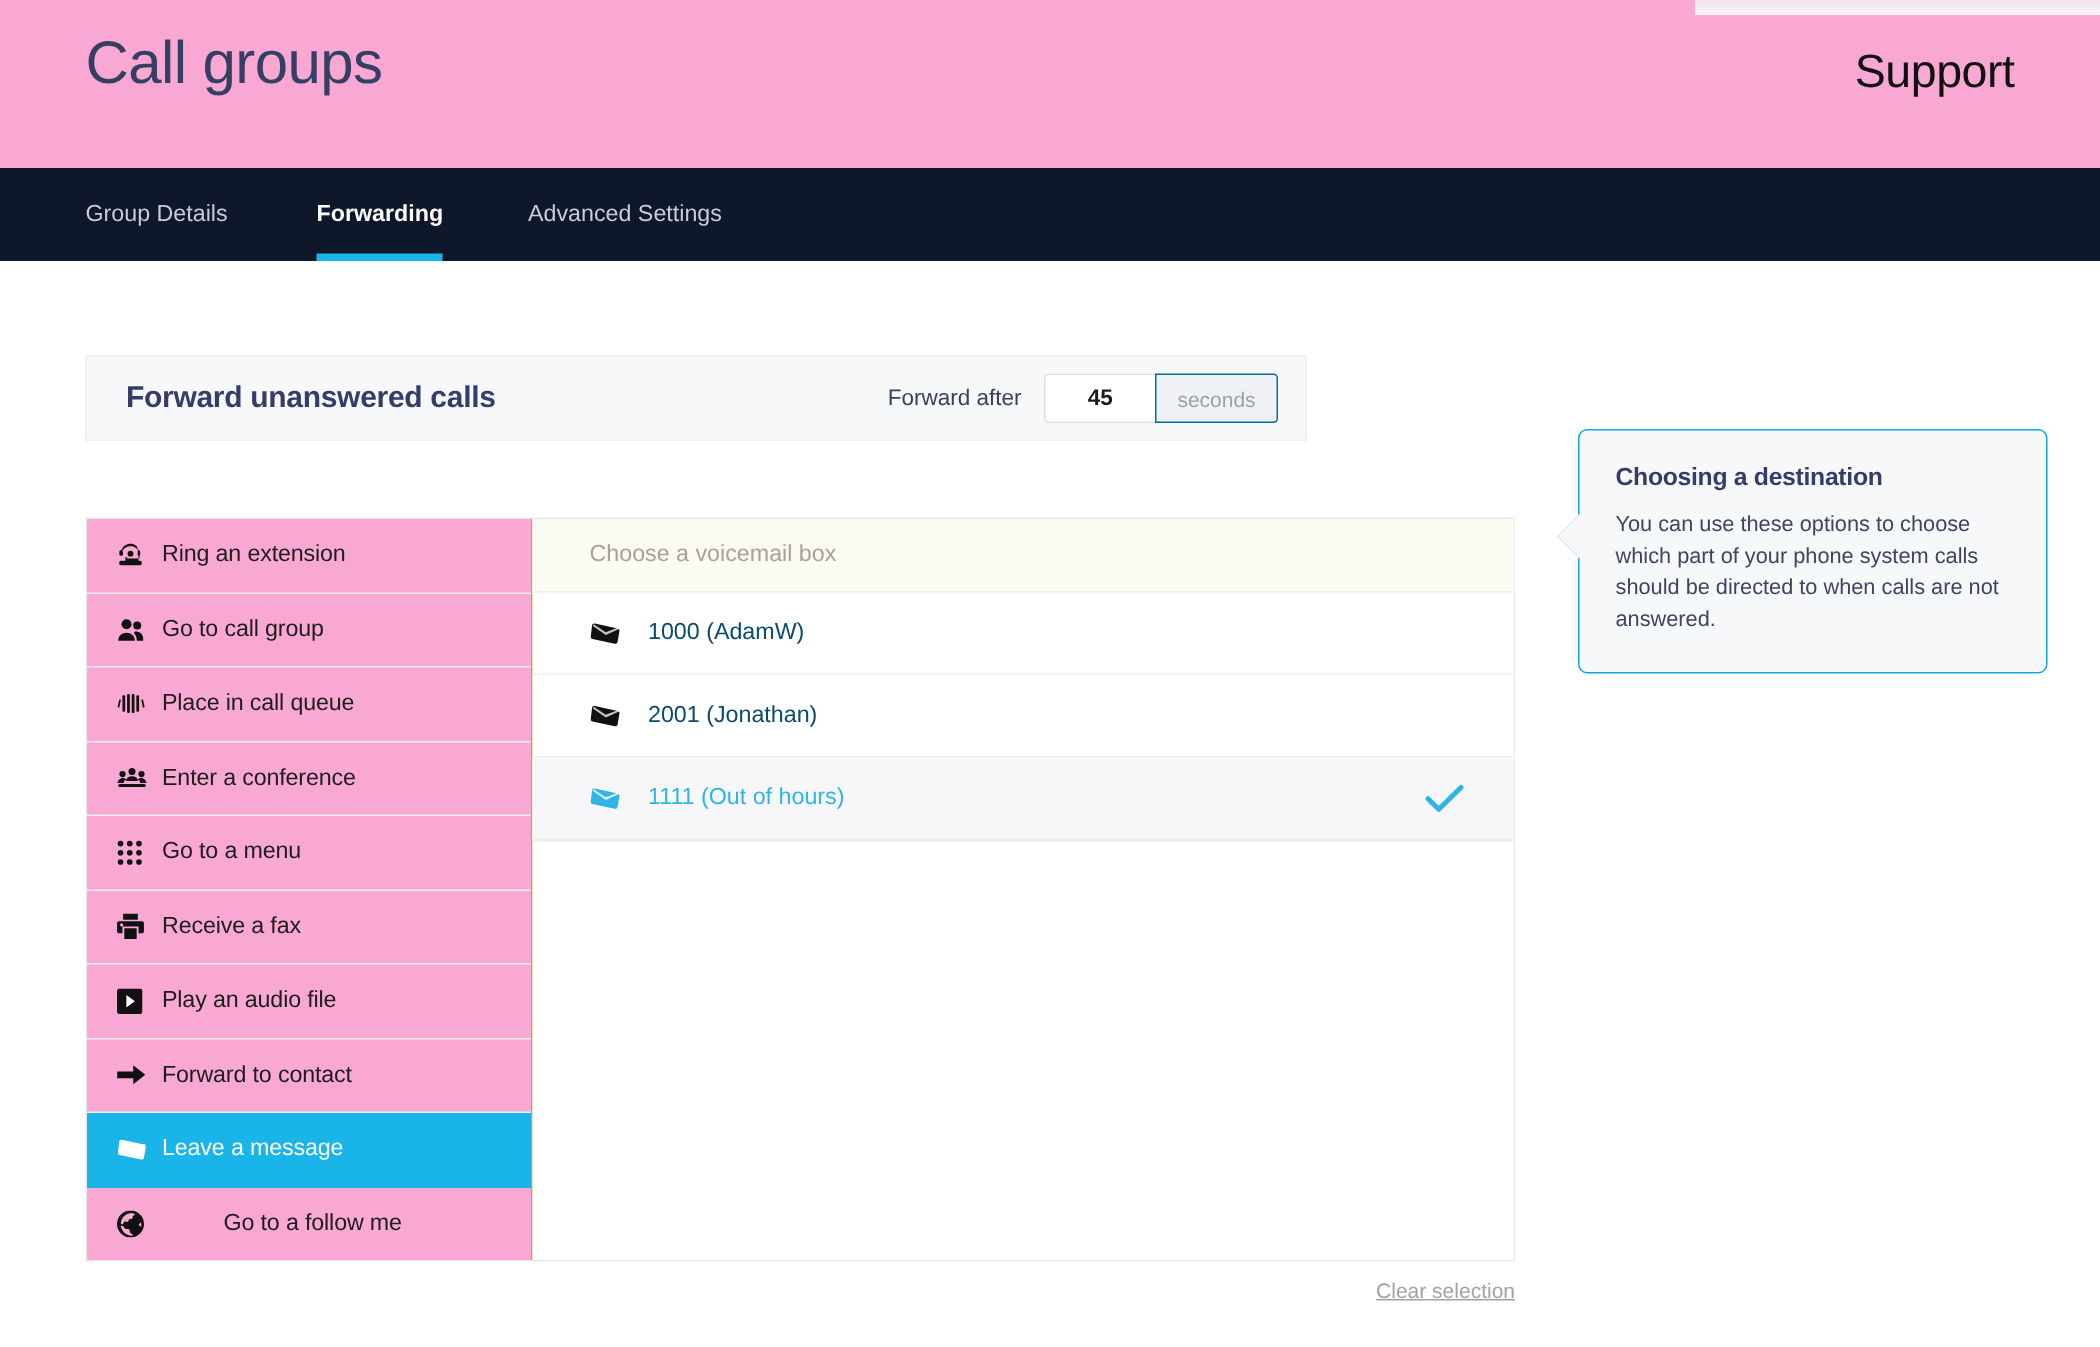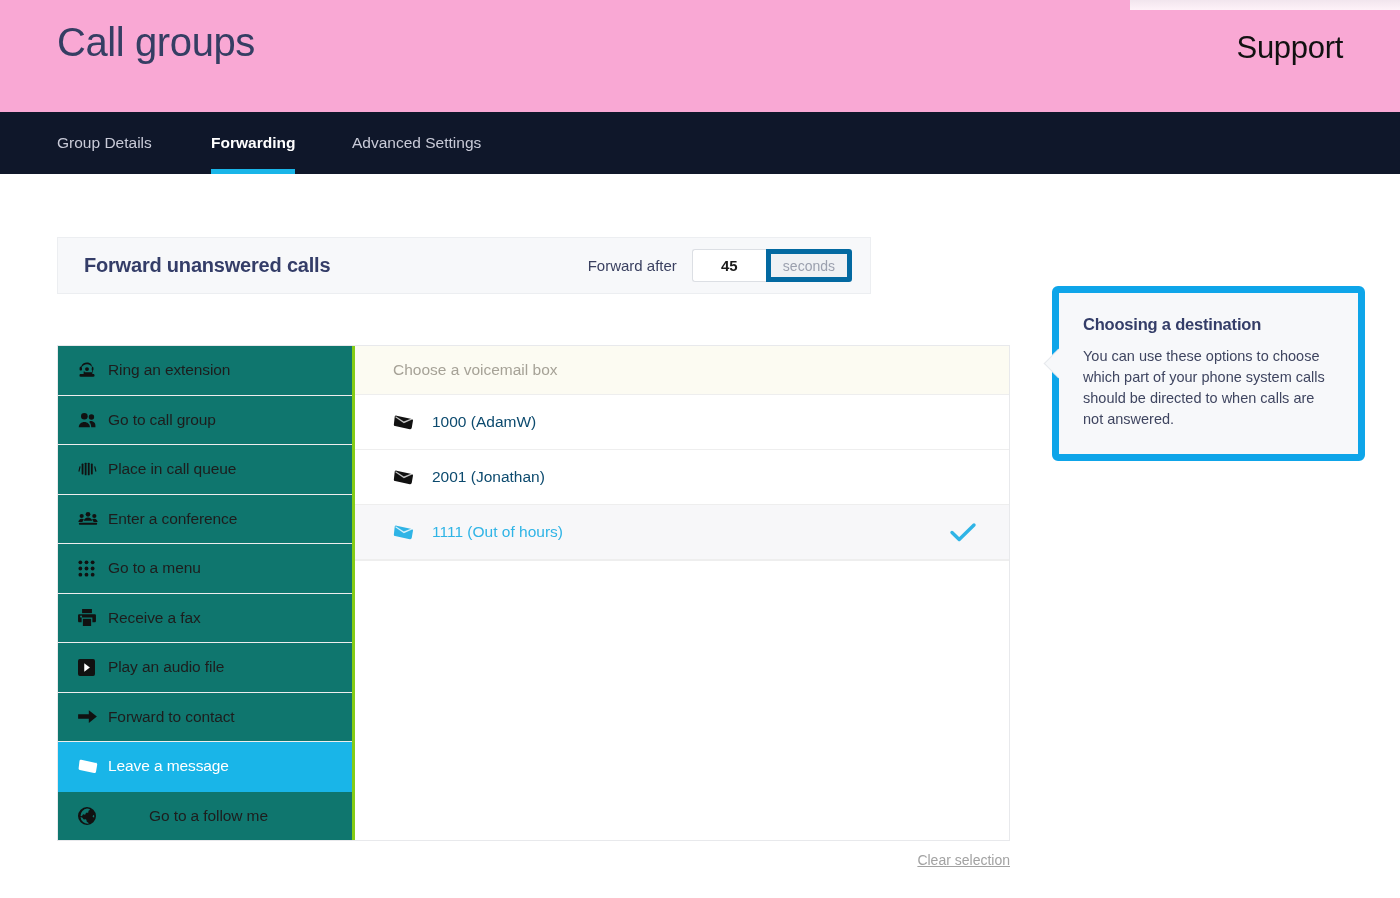--- a/index.html
+++ b/index.html
@@ -76,34 +76,34 @@
   .seconds-input {
     width:74px; height:33px; background:#ffffff;
     border:1px solid #dcdfe4; border-right:none;
     border-radius:3px 0 0 3px;
     font-family:"Liberation Sans", sans-serif;
     font-size:15px; font-weight:700; color:#1b1b1b;
     text-align:center; padding:0; outline:none;
   }
   .seconds-addon {
     height:33px; min-width:82px; padding:0 12px;
-    background:#eff1f4; border:5px solid #0369a1;
+    background:#eff1f4; border:1px solid #0369a1;
     border-radius:0 3px 3px 0;
     display:flex; align-items:center; justify-content:center;
     font-size:14px; color:#9ba0ae;
   }
 
   
   .picker {
     position:absolute; left:57px; top:345px; width:953px; height:496px;
     border:1px solid #e8e9ec; background:#ffffff;
     display:flex;
   }
   .dest-list {
-    width:297px; background:#0f766e; border-right:3px solid #84cc16;
+    width:297px; background:#f9a8d4; border-right:1px solid #84cc16;
     flex:0 0 297px;
   }
   .dest-row {
     height:49.5px; display:flex; align-items:center;
     border-bottom:1px solid #eeeeee;
     padding-left:20px; cursor:pointer;
   }
   .dest-row:last-child { border-bottom:none;gap:41px; }
   .dest-row .ico {
     width:26px; height:20px; display:flex; align-items:center;
@@ -139,21 +139,21 @@
     position:absolute; left:57px; top:852px; width:953px;
     text-align:right;
     font-size:14px; color:#a2a2a2; text-decoration:underline;
     cursor:pointer;
   }
   .clear-selection span { cursor:pointer; }
 
   
   .help-tip {
     position:absolute; left:1052px; top:286px; width:313px;
-    background:#f7f8fa; border:7px solid #0ea5e9; border-radius:6px;
+    background:#f7f8fa; border:1px solid #0ea5e9; border-radius:6px;
     padding:22px 24px 24px 24px;
   }
   .help-tip:before {
     content:""; position:absolute; left:-11px; top:60px;
     width:20px; height:20px; background:#f7f8fa;
     border-left:1px solid #e6e8ec; border-bottom:1px solid #e6e8ec;
     transform:rotate(45deg);
   }
   .help-title {
     font-size:16.5px; font-weight:700; color:#343d68; margin-bottom:12px;

